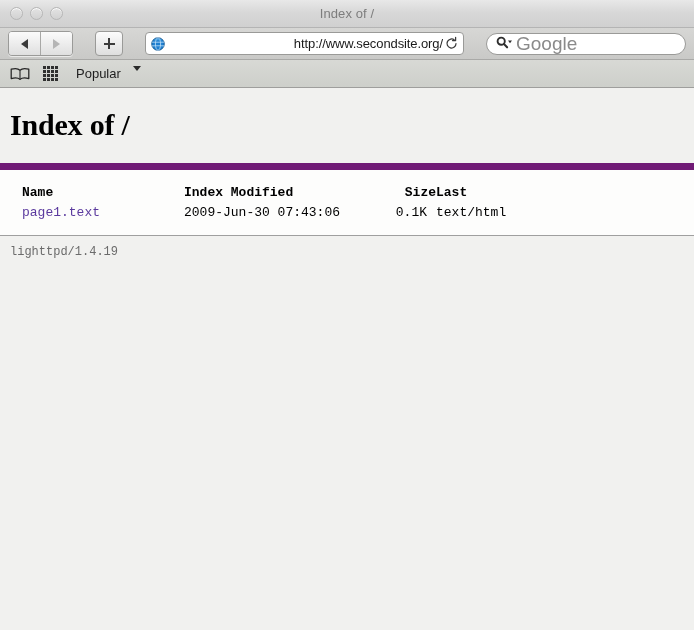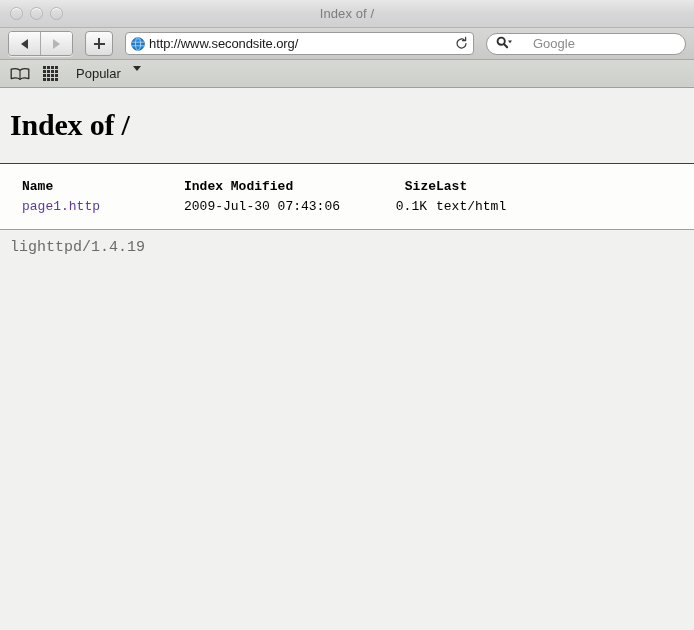--- a/index.html
+++ b/index.html
@@ -65,21 +65,22 @@
   
   .toolbar {
     height: 32px;
     flex: 0 0 32px;
     background: linear-gradient(to bottom, #d7d7d5 0%, #c9c9c7 100%);
     border-bottom: 1px solid #a9a9a7;
     display: flex;
     align-items: center;
     padding: 0 8px;
     box-sizing: border-box;
-    gap: 12px;
+    gap: 22px;
+    text-align: right;
   }
 
   .navgroup {
     display: flex;
     height: 23px;
     border: 1px solid #9a9a98;
     border-radius: 4px;
     overflow: hidden;
     background: linear-gradient(to bottom, #fcfcfc, #dedede);
     box-shadow: 0 1px 0 rgba(255,255,255,0.6);
@@ -158,23 +159,23 @@
     height: 22px;
     background: #ffffff;
     border: 1px solid #9a9a98;
     border-radius: 11px;
     display: flex;
     align-items: center;
     padding: 0 8px 0 9px;
     box-sizing: border-box;
   }
   .search-label {
-    font-size: 13px;
+    font-size: 19px;
     color: #8a8a8a;
-    margin-left: 20px;
+    margin-left: 3px;
   }
 
   
   .bookmarkbar {
     height: 28px;
     flex: 0 0 28px;
     background: linear-gradient(to bottom, #d8d9d5 0%, #cdcfca 100%);
     border-bottom: 1px solid #9e9e9c;
     display: flex;
     align-items: center;
@@ -227,21 +228,21 @@
     font-weight: bold;
     font-size: 30px;
     color: #000000;
     margin: 20px 0 0 10px;
     line-height: 1.1;
     letter-spacing: -0.2px;
   }
   .listing-block {
     margin-top: 22px;
     background: #fdfdfc;
-    border-top: 1px solid #701a75;
+    border-top: 7px solid #701a75;
     border-bottom: 1px solid #9f9f9f;
     padding: 14px 0 14px 0;
   }
   table.listing {
     border-collapse: collapse;
     font-family: "Liberation Mono", monospace;
     font-size: 13px;
     margin-left: 22px;
   }
   table.listing td, table.listing th {
@@ -266,21 +267,21 @@
     color: #5c5ccc;
     text-decoration: none;
   }
   .link-visited {
     color: #5b3a9e;
     text-decoration: none;
   }
   .slash { color: #000; }
   .footer {
     font-family: "Liberation Mono", monospace;
-    font-size: 15px;
+    font-size: 12px;
     color: #6b6b6b;
     margin: 9px 0 0 10px;
   }
 </style>
 </head>
 <body>
 
 <div class="window">
 
   <div class="titlebar">
@@ -378,22 +379,22 @@
         <thead>
           <tr>
             <th class="col-name">Name</th>
             <th class="col-modified">Index Modified</th>
             <th class="col-size">Size</th>
             <th class="col-type">Last</th>
           </tr>
         </thead>
         <tbody>
           <tr>
-            <td class="col-name"><a class="link-visited" href="#">page1.http</a></td>
-            <td class="col-modified">2009-Jul-30 07:43:06</td>
+            <td class="col-name"><a class="link-visited" href="#">page1.text</a></td>
+            <td class="col-modified">2009-Jun-30 07:43:06</td>
             <td class="col-size">0.1K</td>
             <td class="col-type">text/html</td>
           </tr>
         </tbody>
       </table>
     </div>
 
     <div class="footer">lighttpd/1.4.19</div>
   </div>
 

